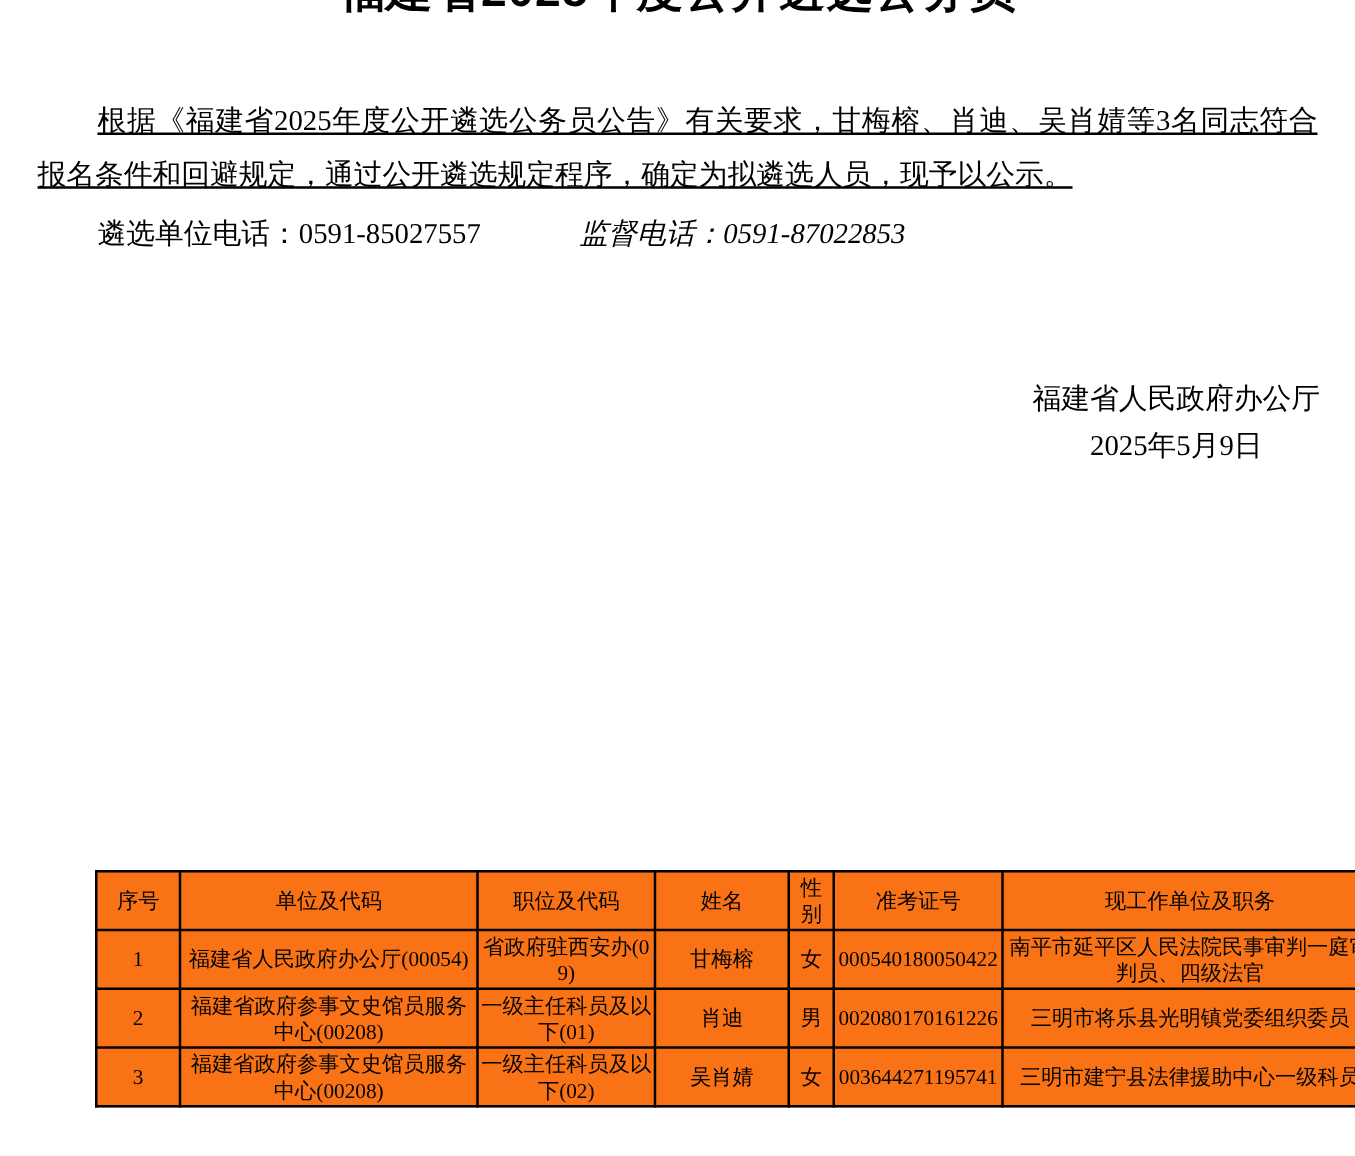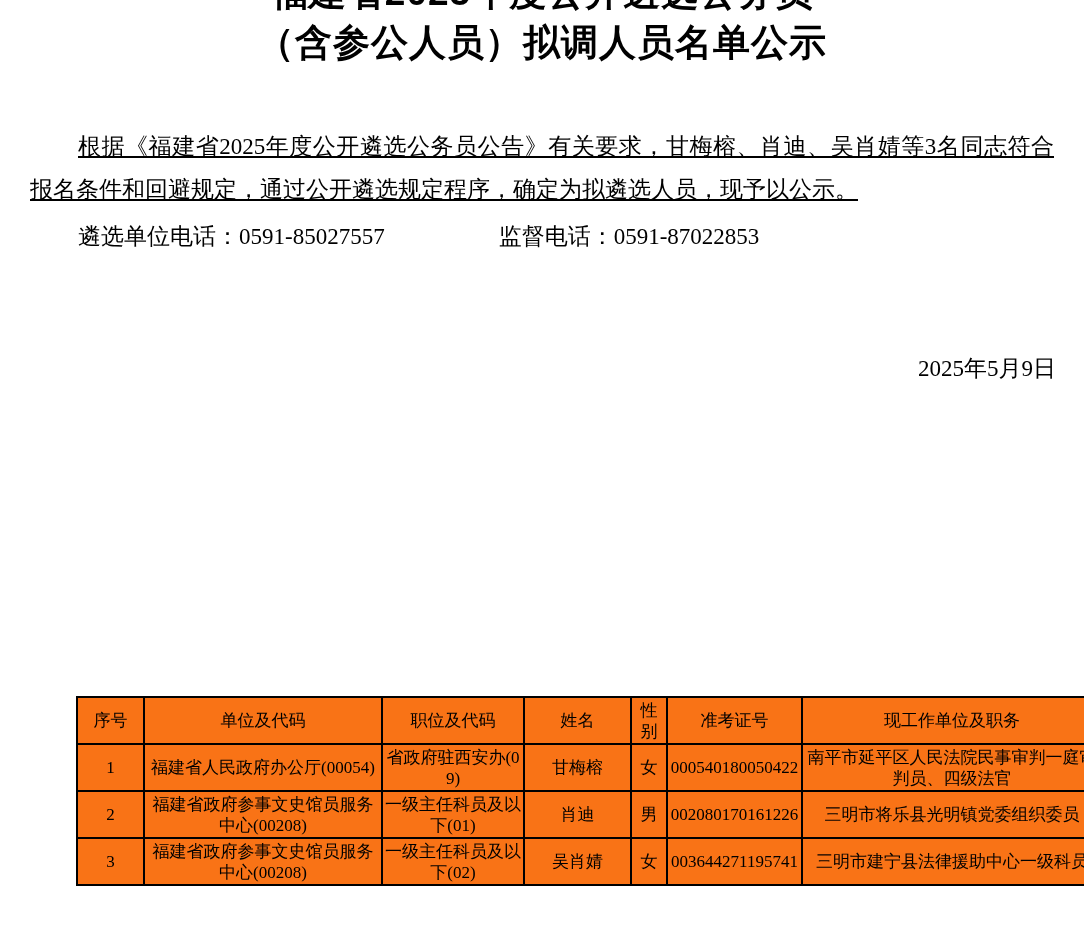--- a/index.html
+++ b/index.html
@@ -40,21 +40,22 @@
     margin: 7px 0 0 0;
     text-indent: 48px;
     line-height: 43px;
   }
   .line-phones {
     margin: 4px 0 0 0;
     text-indent: 48px;
     line-height: 43px;
   }
   .phone-supervision {
-    margin-left: 114px;
+    margin-left: 79px;
+    font-style: italic;
   }
   .signature {
     margin-top: 92px;
     text-align: right;
     padding-right: 28px;
     font-size: 23px;
   }
   .signature-inner {
     display: inline-block;
     text-align: center;
@@ -82,32 +83,32 @@
     height: 43px;
     word-break: break-all;
     overflow: hidden;
   }
 </style>
 </head>
 <body>
 
 <div class="doc-title">
   <div>福建省2025年度公开遴选公务员</div>
-  <div>（含参公人员）拟调人员名单公示</div>
 </div>
 
 <div class="doc-body">
   <p class="para">根据《福建省2025年度公开遴选公务员公告》有关要求，甘梅榕、肖迪、吴肖婧等3名同志符合报名条件和回避规定，通过公开遴选规定程序，确定为拟遴选人员，现予以公示。</p>
   <div class="line-phones">
     <span>遴选单位电话：0591-85027557</span><span class="phone-supervision">监督电话：0591-87022853</span>
   </div>
 </div>
 
 <div class="signature">
   <div class="signature-inner">
+    <div>福建省人民政府办公厅</div>
     <div>2025年5月9日</div>
   </div>
 </div>
 
 <table class="roster">
   <colgroup>
     <col style="width:67px">
     <col style="width:238px">
     <col style="width:142px">
     <col style="width:107px">

